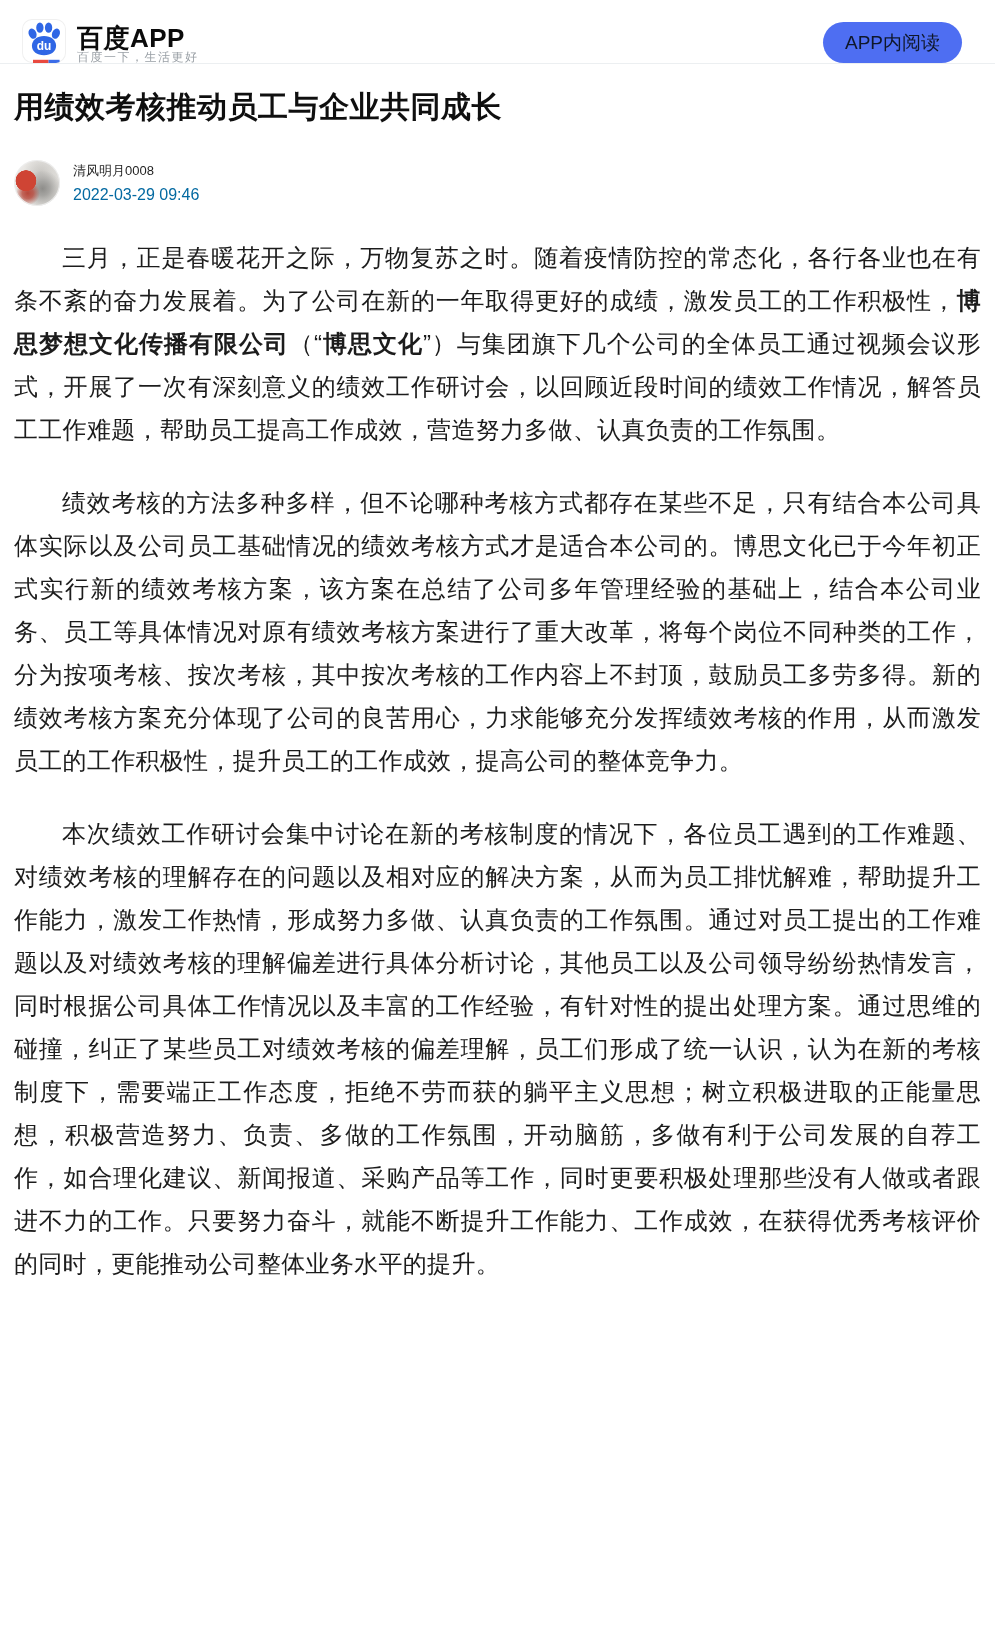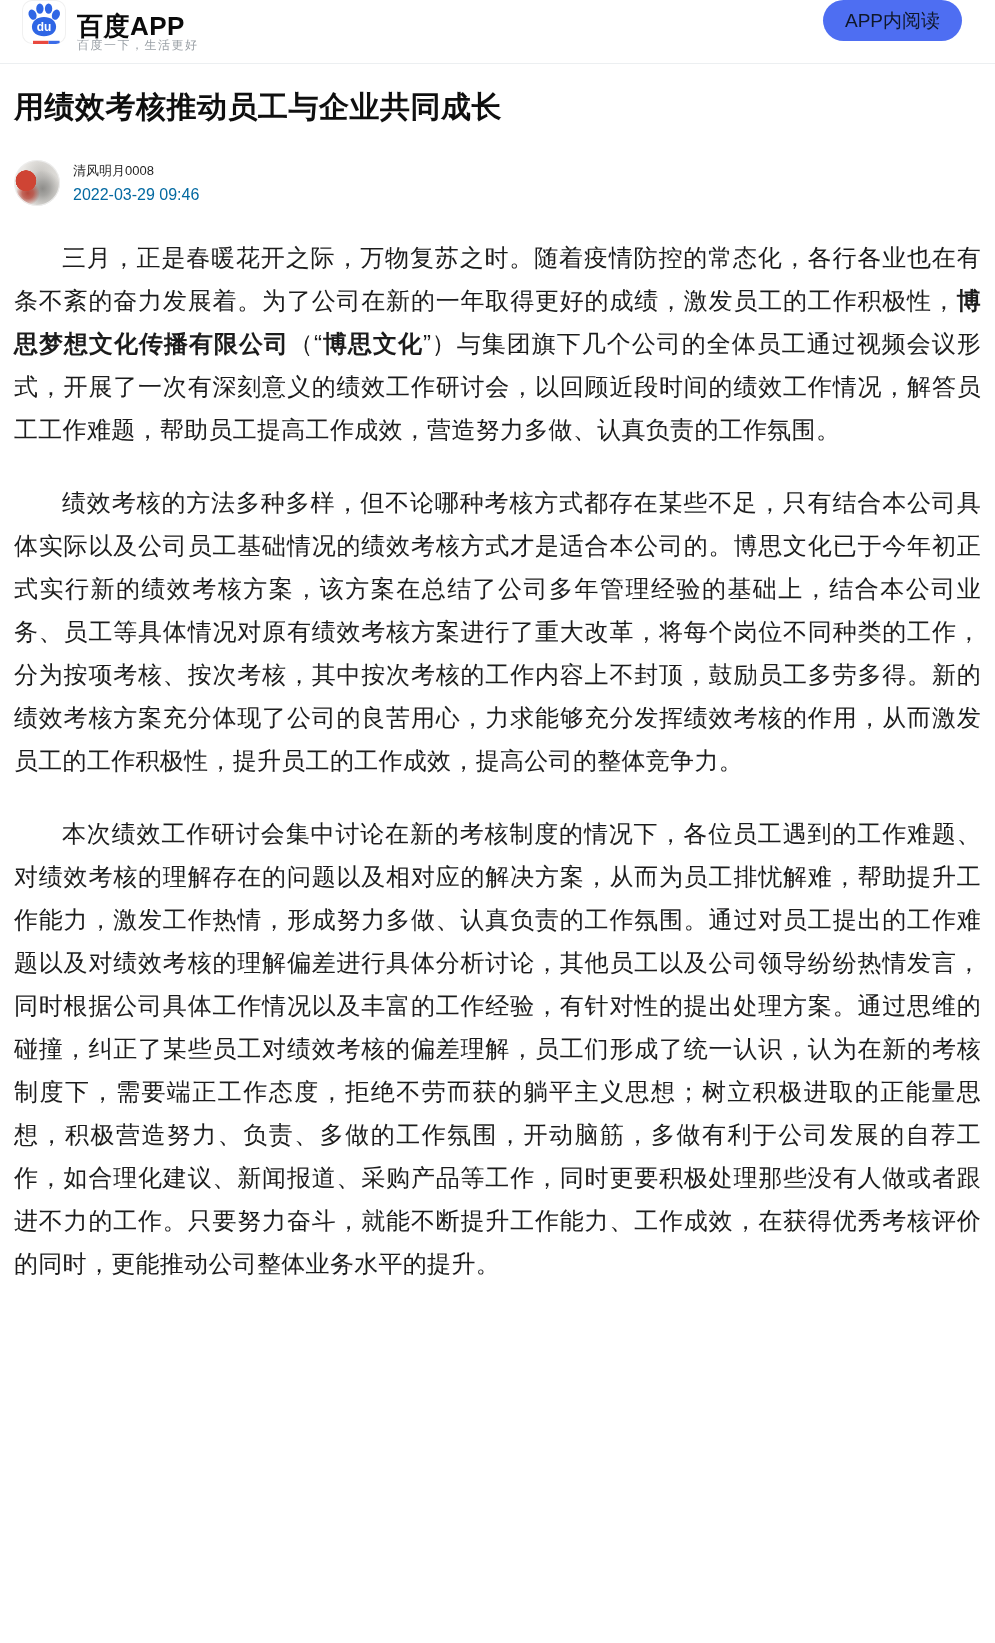--- a/index.html
+++ b/index.html
@@ -8,21 +8,21 @@
     width: 995px;
     min-height: 1643px;
     background: #ffffff;
     color: #1c1c1c;
     font-family: "Liberation Sans", "DejaVu Sans", sans-serif;
   }
 
   
   .header {
     display: flex;
-    align-items: flex-start;
+    align-items: flex-end;
     height: 64px;
     padding: 0 33px 0 22px;
     border-bottom: 1px solid #eceff1;
     background: #fff;
   }
   .logo {
     width: 44px;
     height: 44px;
     border-radius: 10px;
     background: #fff;

